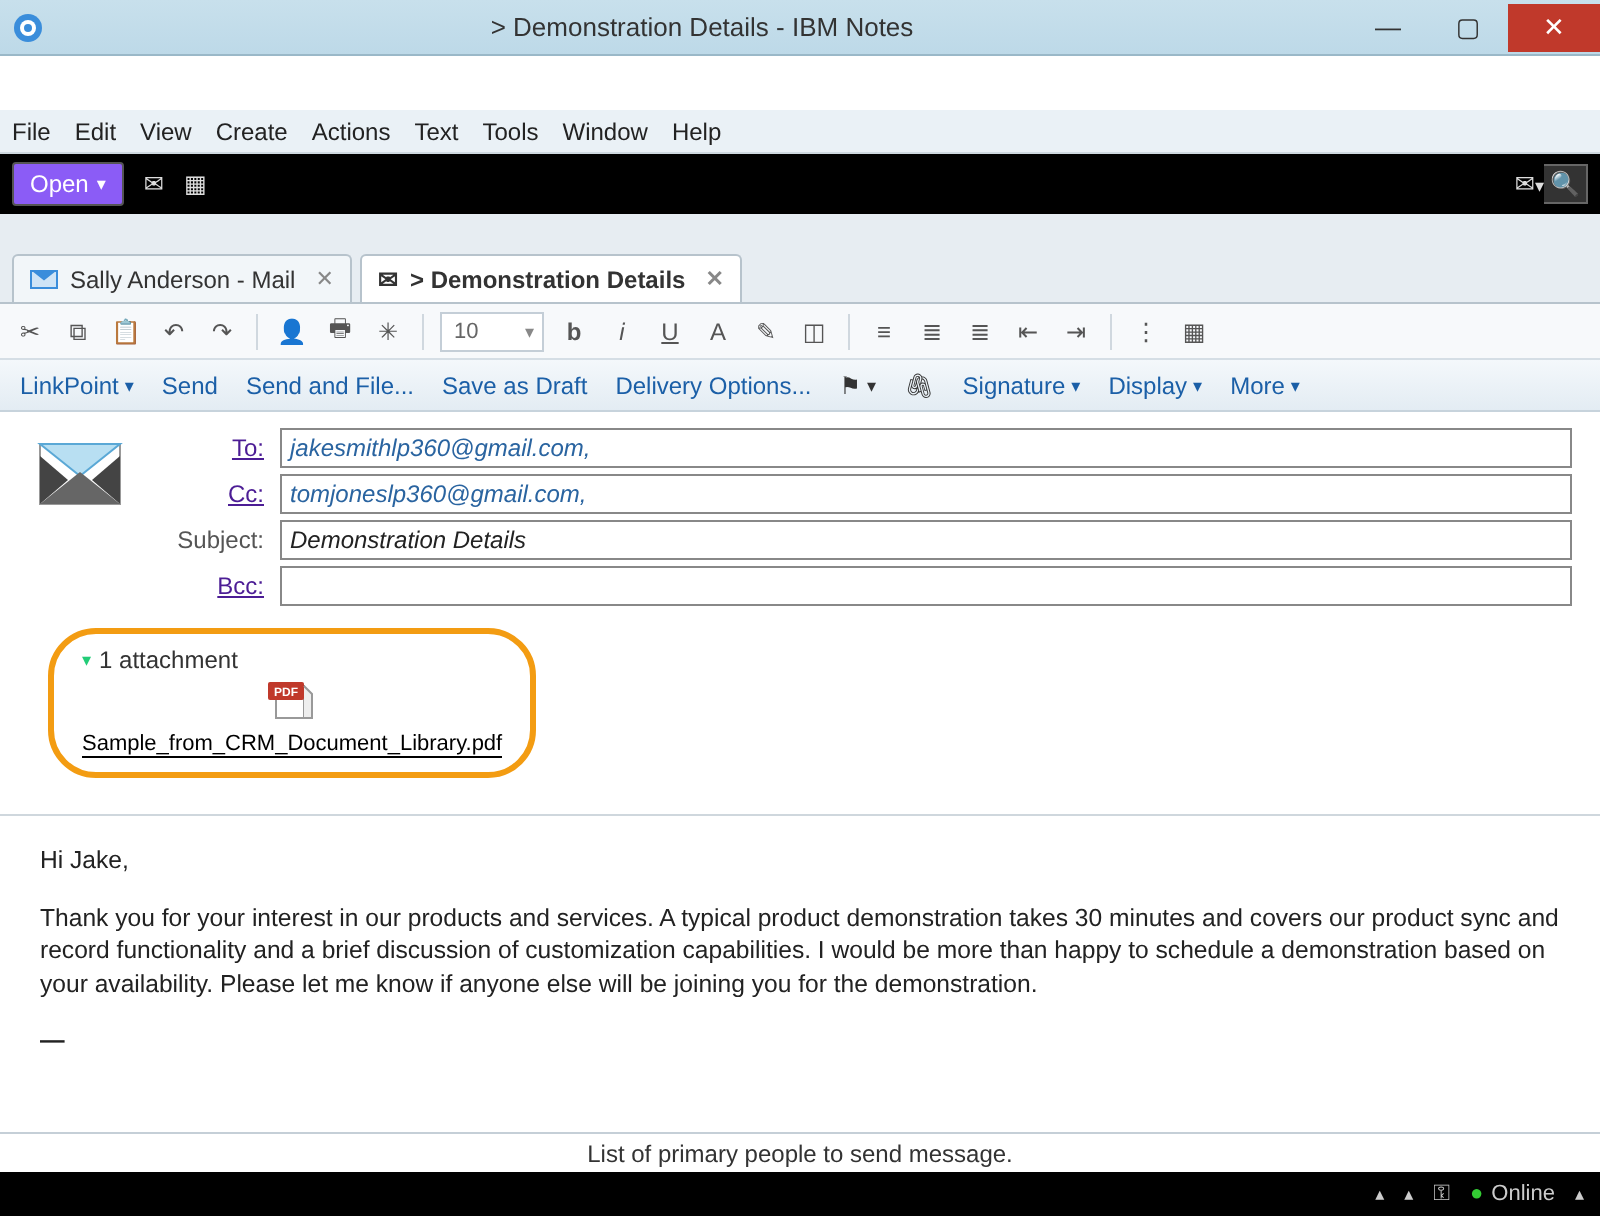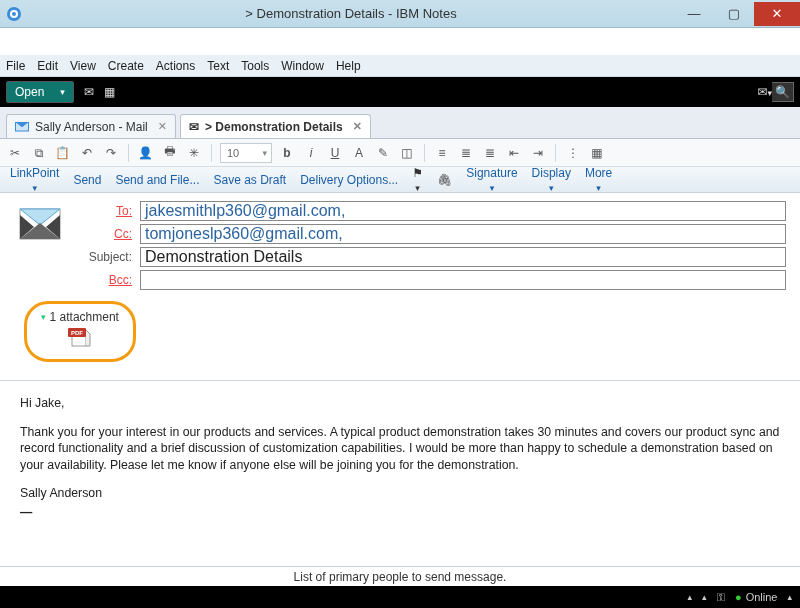--- a/index.html
+++ b/index.html
@@ -12,55 +12,55 @@
 .titlebar .winbtns { display: flex; }
 .titlebar .winbtn { width: 40px; height: 24px; display: flex; align-items: center; justify-content: center; font-size: 13px; color: #333; }
 .titlebar .close { background: #c0392b; color: #fff; width: 46px; }
 
 
 .menubar { height: 22px; background: #eaf1f6; display: flex; align-items: center; padding: 0 6px; gap: 12px; border-bottom: 1px solid #cfd9e0; color: #222; margin-top: 27px; }
 .menubar span { cursor: default; }
 
 
 .blackbar { height: 30px; background: #000; display: flex; align-items: center; padding: 0 6px; color: #fff; }
-.openbtn { height: 22px; background: #0f766e; border: 1px solid #555; border-radius: 2px; padding: 0 8px; display: flex; align-items: center; gap: 16px; font-size: 12px; }
+.openbtn { height: 22px; background: #8b5cf6; border: 1px solid #555; border-radius: 2px; padding: 0 8px; display: flex; align-items: center; gap: 4px; font-size: 12px; }
 .blackbar .icon { margin-left: 10px; color: #ddd; }
 .blackbar .spacer { flex: 1; }
 .search { background: #333; border: 1px solid #666; height: 20px; width: 140px; color: #aaa; padding: 0 6px; font-size: 11px; display: flex; align-items: center; }
 .searchbtn { width: 22px; height: 20px; background: #333; border: 1px solid #666; border-left: none; display: flex; align-items: center; justify-content: center; color: #ccc; }
 
 
-.tabstrip { height: 32px; background: #e7edf2; display: flex; align-items: flex-end; padding: 0 6px; border-bottom: 1px solid #b7c3cc; }
+.tabstrip { height: 45px; background: #e7edf2; display: flex; align-items: flex-end; padding: 0 6px; border-bottom: 1px solid #b7c3cc; }
 .tab { height: 24px; border: 1px solid #b7c3cc; border-bottom: none; background: #f2f6f9; display: flex; align-items: center; padding: 0 8px; gap: 6px; margin-right: 4px; border-radius: 3px 3px 0 0; color: #333; font-size: 12px; }
 .tab.active { background: #fff; font-weight: bold; }
 .tab .x { color: #888; font-size: 11px; margin-left: 4px; }
 .tabicon-mail { width: 14px; height: 10px; background: #3a8ddb; clip-path: polygon(0 0, 100% 0, 100% 100%, 0 100%); position: relative; }
 .tabicon-mail::after { content: ''; position: absolute; inset: 1px; background: #cfe4f6; clip-path: polygon(0 0, 50% 60%, 100% 0, 100% 100%, 0 100%); }
 
 
 .fmt { height: 28px; background: #f7f9fb; border-bottom: 1px solid #d5dee5; display: flex; align-items: center; padding: 0 6px; gap: 6px; color: #555; }
 .fmt .sep { width: 1px; height: 18px; background: #d0d8df; margin: 0 2px; }
 .fmt .ddl { height: 20px; border: 1px solid #c4ced7; background: #fff; padding: 0 18px 0 6px; font-size: 11px; color: #666; position: relative; display: flex; align-items: center; }
 .fmt .ddl::after { content: '▾'; position: absolute; right: 4px; font-size: 9px; color: #888; }
 .fmt .tbtn { width: 18px; height: 18px; display: flex; align-items: center; justify-content: center; font-size: 12px; }
 
 
 .actionbar { height: 26px; background: linear-gradient(#f4f8fb, #e3ecf3); border-bottom: 1px solid #c7d3dc; display: flex; align-items: center; padding: 0 10px; gap: 14px; color: #1b5fa7; font-size: 12px; }
-.actionbar .link { cursor: pointer; display: flex; align-items: center; gap: 3px; flex-direction: column; }
+.actionbar .link { cursor: pointer; display: flex; align-items: center; gap: 3px; }
 .actionbar .flagicon { color: #333; }
 
 
 .headerblock { display: flex; padding: 8px 14px 6px 14px; gap: 12px; }
 .envelope { width: 52px; height: 44px; margin-top: 4px; }
 .fields { flex: 1; }
 .fieldrow { display: flex; align-items: center; margin-bottom: 3px; }
-.fieldrow label { width: 54px; text-align: right; margin-right: 8px; color: #ef4444; font-size: 12px; }
+.fieldrow label { width: 54px; text-align: right; margin-right: 8px; color: #4c1d95; font-size: 12px; }
 .fieldrow label.plain { color: #555; text-decoration: none; }
 .fieldrow label.link { text-decoration: underline; cursor: pointer; }
-.fieldrow .box { flex: 1; height: 20px; border: 1px solid #888; padding: 0 4px; font-size: 16px; color: #2a64a0; display: flex; align-items: center; background: #fff; }
+.fieldrow .box { flex: 1; height: 20px; border: 1px solid #888; padding: 0 4px; font-size: 12px; color: #2a64a0; display: flex; align-items: center; background: #fff; font-style: italic; }
 .fieldrow .box.plaintext { color: #222; }
 
 
 .attachwrap { padding: 2px 24px 8px 24px; }
 .attachbox { display: inline-block; border: 3px solid #f39c12; border-radius: 24px; padding: 6px 14px 8px 14px; }
 .attline { display: flex; align-items: center; gap: 4px; color: #333; font-size: 12px; }
 .attfile { margin-top: 4px; text-align: center; }
 .pdficon { display: inline-block; position: relative; }
 .attname { font-size: 11px; color: #000; border-bottom: 1px solid #000; }
 
@@ -230,30 +230,30 @@
       </div>
     <div class="attfile">
       <div class="pdficon">
         <svg width="24" height="20" viewBox="0 0 24 20">
             <rect x="4" y="2" width="14" height="16" fill="#fff" stroke="#999"></rect>
             <rect x="0" y="0" width="18" height="9" rx="1" fill="#c0392b"></rect>
             <text x="9" y="7" font-size="6" fill="#fff" text-anchor="middle" font-weight="bold">PDF</text>
             <path d="M18 2 L22 6 L22 18 L18 18" fill="#eee" stroke="#999"></path>
           </svg>
       </div>
+      <div><span class="attname">Sample_from_CRM_Document_Library.pdf</span></div>
     </div>
   </div>
 </div>
 
 <div class="divider"></div>
 
 <div class="bodyarea">
   <p>Hi Jake,</p>
   <p>Thank you for your interest in our products and services. A typical product demonstration takes 30 minutes and covers our product sync and record functionality and a brief discussion of customization capabilities. I would be more than happy to schedule a demonstration based on your availability. Please let me know if anyone else will be joining you for the demonstration.</p>
-  <div>Sally Anderson</div>
   <div style="font-weight:bold;margin-top:2px">—</div>
 </div>
 
 <div class="infobar">List of primary people to send message.</div>
 
 <div class="statusbar">
   <div class="spacer"></div>
   <span class="caret">▴</span>
   <span class="caret">▴</span>
   <span>⚿</span>

